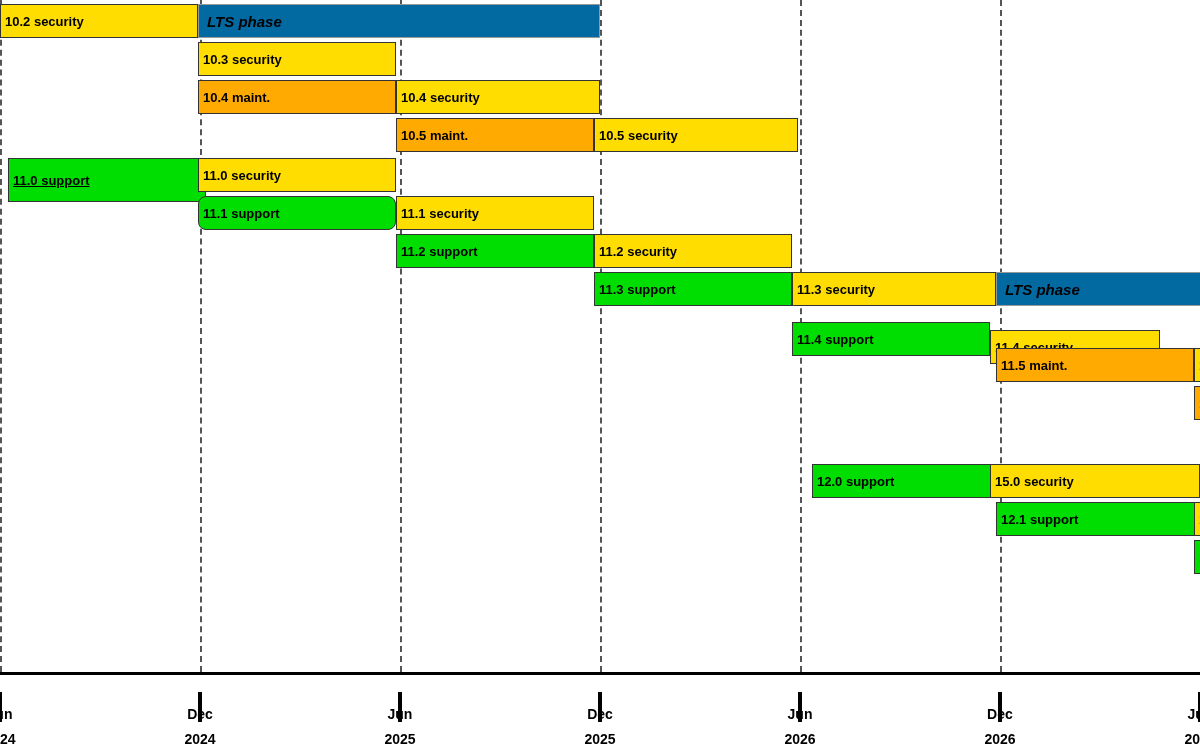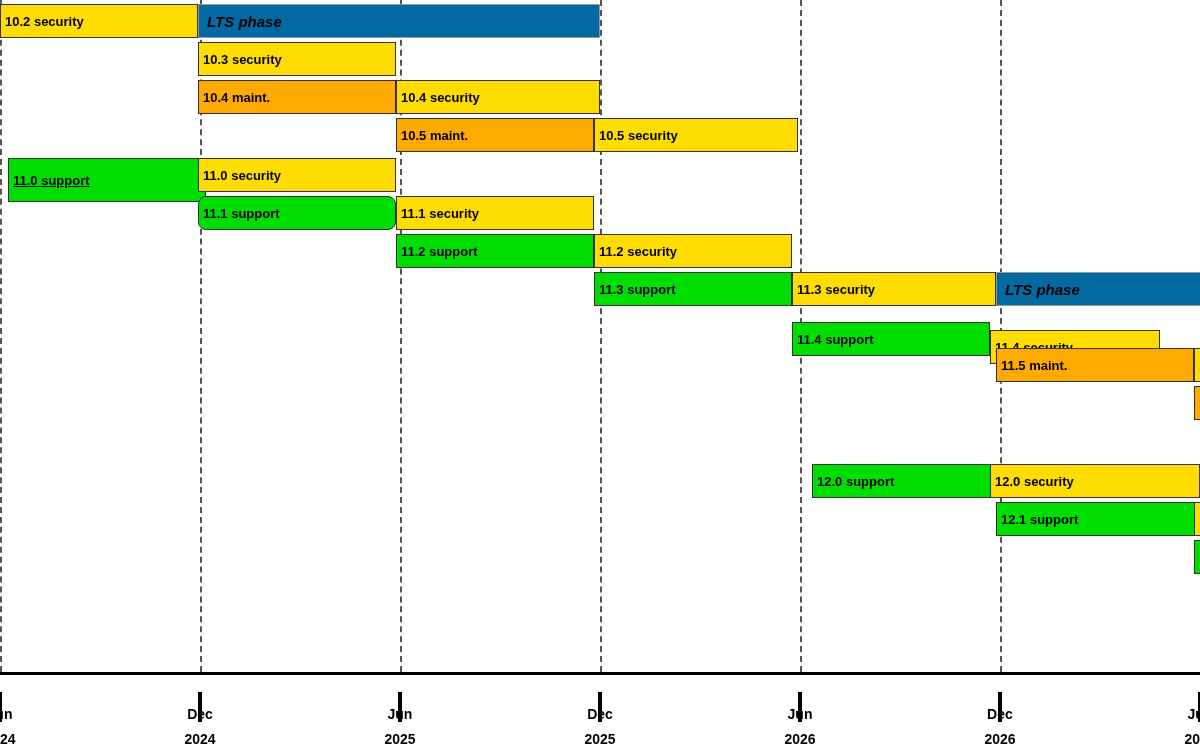--- a/index.html
+++ b/index.html
@@ -116,21 +116,21 @@
       <div class="bar bar-yellow" style="position: absolute; left: 594px; top: 234px; width: 198px; height: 34px;">11.2 security</div>
       <div class="bar bar-green" style="position: absolute; left: 594px; top: 272px; width: 198px; height: 34px;">11.3 support</div>
       <div class="bar bar-yellow" style="position: absolute; left: 792px; top: 272px; width: 204px; height: 34px;">11.3 security</div>
       <div class="bar-lts" style="height: 34px; position: absolute; left: 996px; top: 272px; width: 408px;">LTS phase</div>
       <div class="bar bar-green" style="position: absolute; left: 792px; top: 310px; width: 198px; height: 34px; margin-top: 12px;">11.4 support</div>
       <div class="bar bar-yellow" style="position: absolute; left: 990px; top: 294px; width: 170px; height: 34px; margin-top: 36px;">11.4 security</div>
       <div class="bar bar-orange" style="position: absolute; left: 996px; top: 348px; width: 198px; height: 34px;">11.5 maint.</div>
       <div class="bar bar-yellow" style="position: absolute; left: 1194px; top: 348px; width: 210px; height: 34px;">11.5 security</div>
       <div class="bar bar-orange" style="position: absolute; left: 1194px; top: 386px; width: 198px; height: 34px;">11.6 maint.</div>
       <div class="bar bar-green" style="position: absolute; left: 792px; top: 464px; width: 198px; height: 34px; margin-left: 20px;">12.0 support</div>
-      <div class="bar bar-yellow" style="position: absolute; left: 990px; top: 464px; width: 210px; height: 34px;">12.0 security</div>
+      <div class="bar bar-yellow" style="position: absolute; left: 990px; top: 464px; width: 210px; height: 34px;">15.0 security</div>
       <div class="bar bar-green" style="position: absolute; left: 996px; top: 502px; width: 232px; height: 34px;">12.1 support</div>
       <div class="bar bar-yellow" style="position: absolute; left: 1194px; top: 502px; width: 210px; height: 34px;">12.1 security</div>
       <div class="bar bar-green" style="position: absolute; left: 1194px; top: 540px; width: 210px; height: 34px;">12.2 support</div>
     </div>
   <div class="axis-area" id="axis-area">
   <div class="tick-mark" style="left: 0px;"></div>
       <div class="tick-label-top" style="left: 0px;">Jun</div>
       <div class="tick-label-bottom" style="left: 0px;">2024</div>
       <div class="tick-mark" style="left: 200.04px;"></div>
       <div class="tick-label-top" style="left: 200.04px;">Dec</div>

